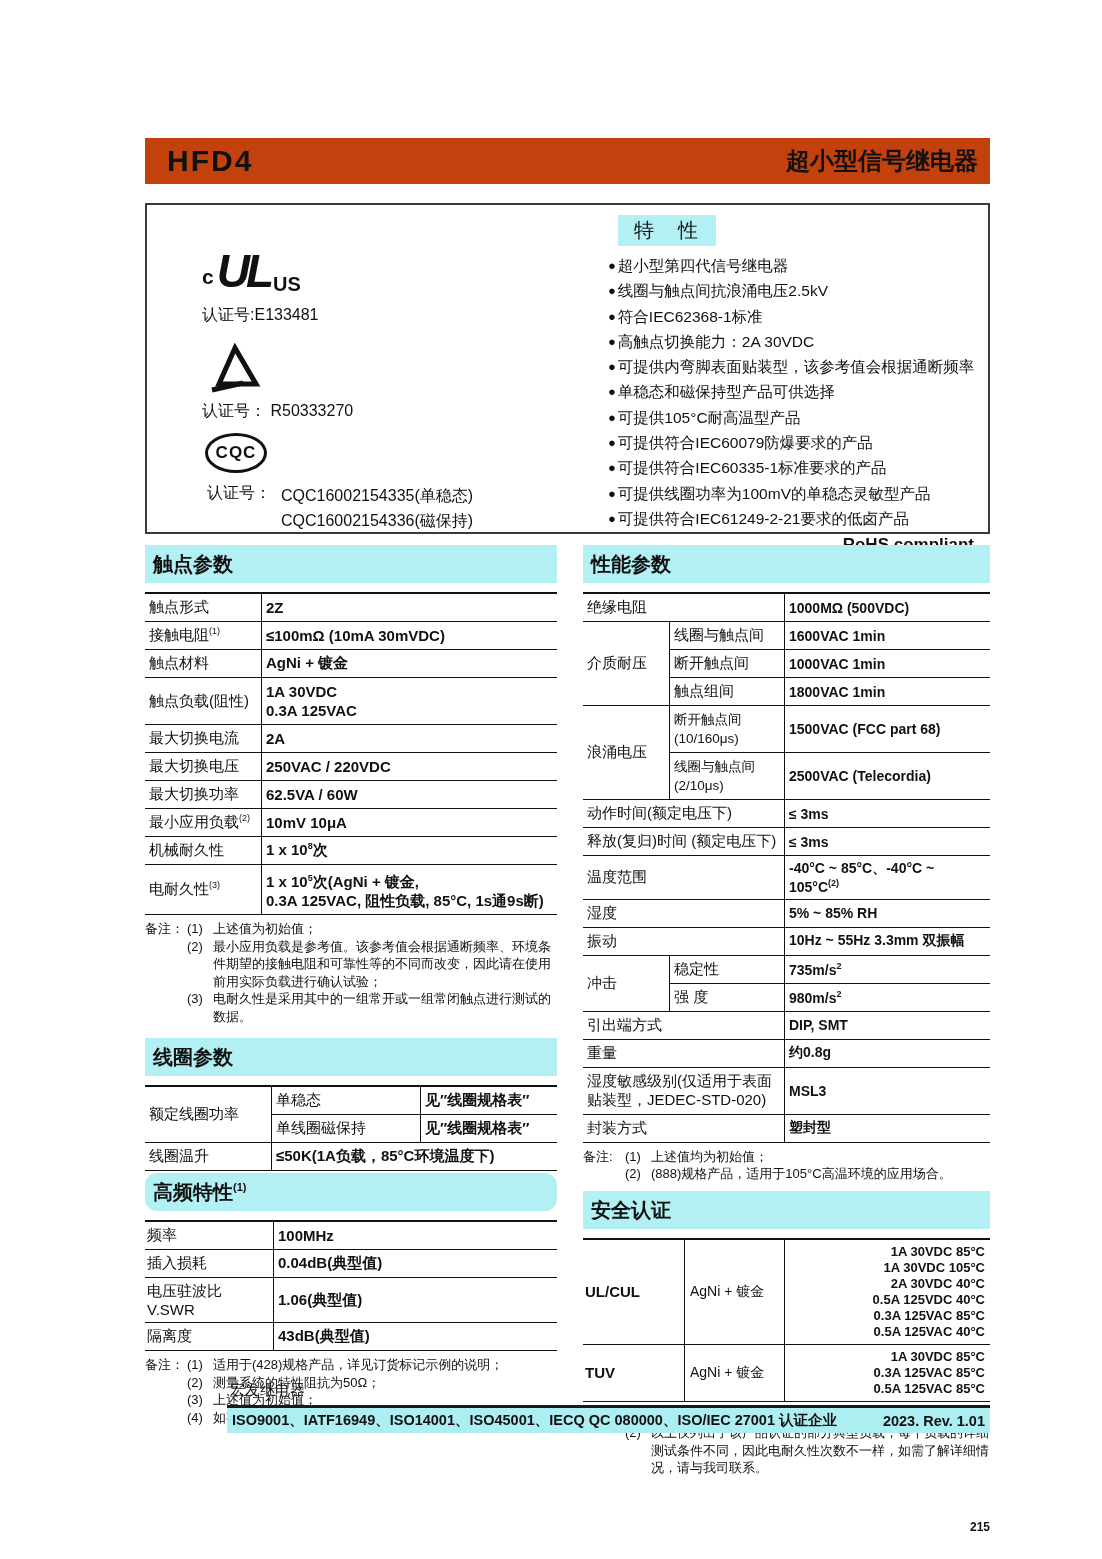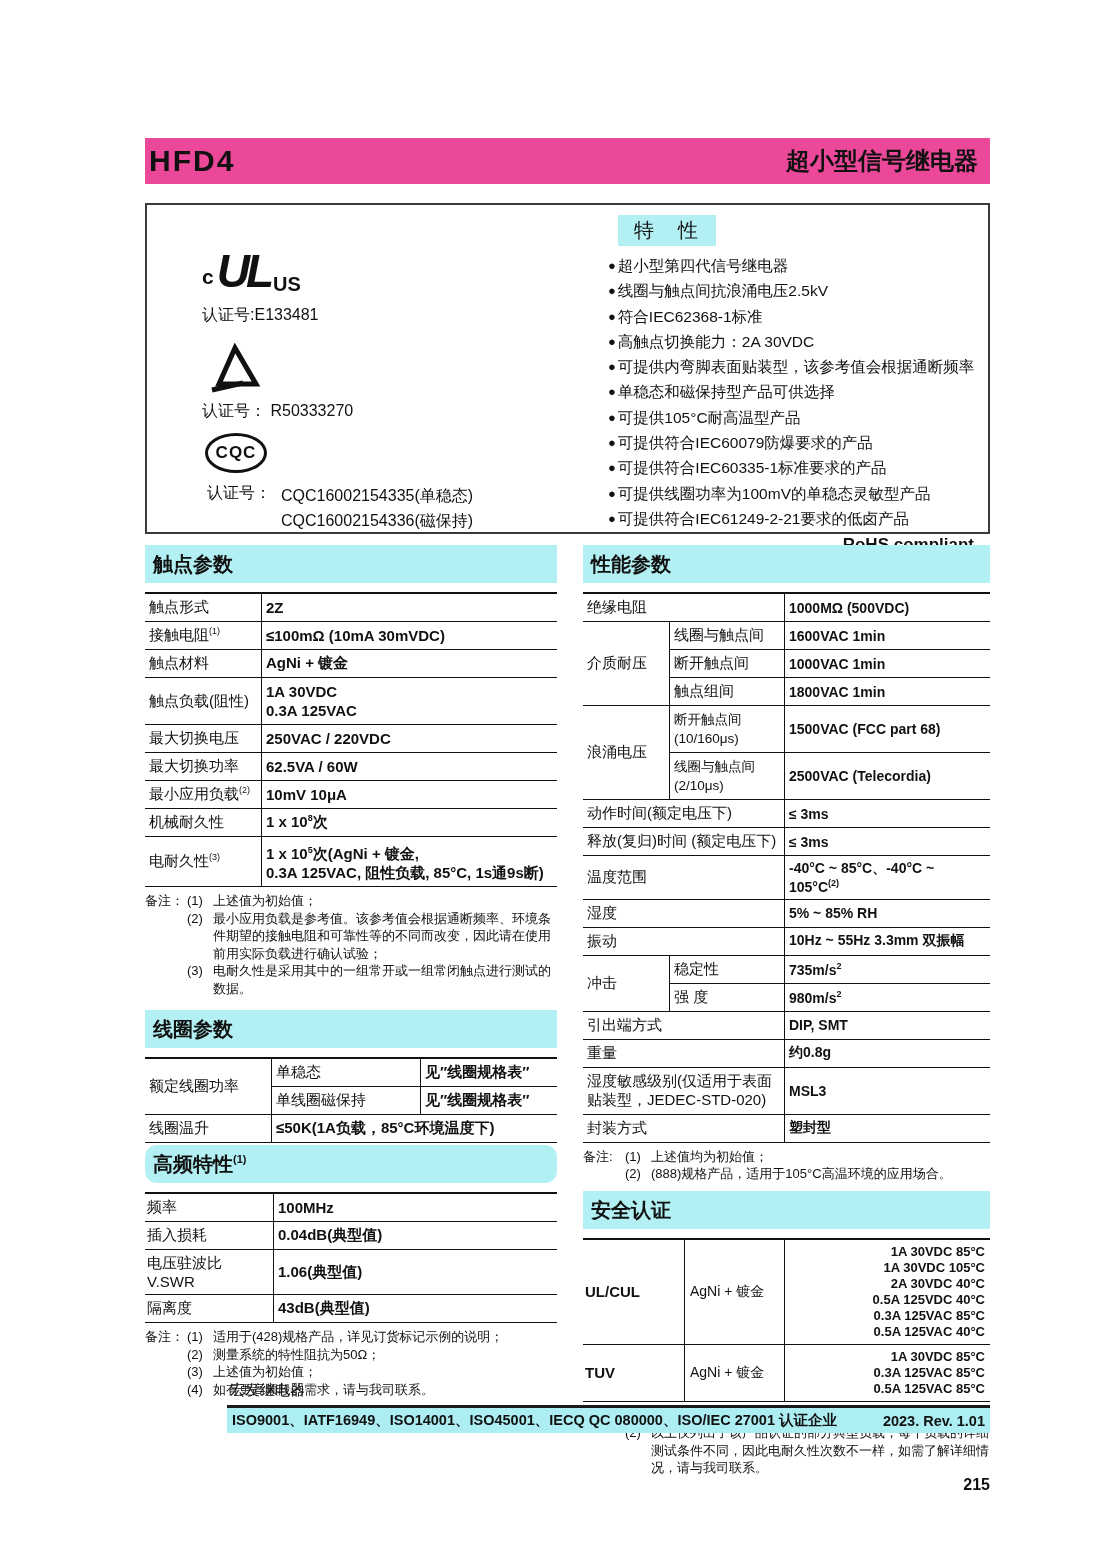--- a/index.html
+++ b/index.html
@@ -1,20 +1,20 @@
 <!DOCTYPE html>
 <html><head>
 <meta charset="utf-8">
 <style>
   html,body{margin:0;padding:0;background:#fff;}
   .page{position:relative;width:1102px;height:1559px;background:#fff;overflow:hidden;
         font-family:"Liberation Sans","DejaVu Sans",sans-serif;color:#111;}
   
-  .top-bar{position:absolute;left:145px;top:138px;width:845px;height:46px;background:#ec4899;
-           display:flex;align-items:center;justify-content:space-between;padding:0 12px 0 4px;box-sizing:border-box;}
+  .top-bar{position:absolute;left:145px;top:138px;width:845px;height:46px;background:#c2410c;
+           display:flex;align-items:center;justify-content:space-between;padding:0 12px 0 22px;box-sizing:border-box;}
   .model{font-size:30px;font-weight:bold;letter-spacing:2px;}
   .prod{font-size:24px;font-weight:bold;}
   
   .cert-box{position:absolute;left:145px;top:203px;width:845px;height:331px;border:2px solid #3a3a3a;
             box-sizing:border-box;display:flex;}
   .cert-left{position:relative;width:455px;flex:0 0 455px;}
   .ul-row{position:absolute;left:55px;top:44px;display:flex;align-items:flex-start;}
   .ul-c{font-size:21px;font-weight:bold;margin-top:16px;}
   .ul-mark{font-size:46px;font-weight:800;font-style:italic;letter-spacing:-4px;line-height:44px;margin:0 3px;}
   .ul-us{font-size:20px;font-weight:bold;margin-top:24px;}
@@ -68,21 +68,21 @@
   .nlab{flex:0 0 42px;}
   .nitems{flex:1;}
   .nitem{display:flex;}
   .nnum{flex:0 0 26px;}
   .ntext{flex:1;}
   
   .brand{position:absolute;left:230px;top:1381px;font-size:15px;}
   .footer-bar{position:absolute;left:227px;top:1405px;width:763px;border-top:3px solid #1a1a1a;background:#aceef2;
               display:flex;justify-content:space-between;align-items:center;padding:3px 5px;box-sizing:border-box;
               font-size:14.5px;font-weight:bold;}
-  .page-num{position:absolute;right:112px;top:1476px;font-size:16px;font-weight:bold;}
+  .page-num{position:absolute;right:112px;top:1520px;font-size:12px;font-weight:bold;}
 </style>
 </head>
 <body>
 
 <div class="page">
 
   <div class="top-bar">
     <span class="model">HFD4</span>
     <span class="prod">超小型信号继电器</span>
   </div>
@@ -184,20 +184,24 @@
       <tr>
             <td class="lbl dv">触点材料</td>
             <td class="val">AgNi + 镀金</td>
           </tr>
       <tr>
             <td class="lbl dv">触点负载(阻性)</td>
           <td class="val two-line">
               <div>1A 30VDC</div>
               <div>0.3A 125VAC</div>
             </td>
+          </tr>
+      <tr>
+            <td class="lbl dv">最大切换电流</td>
+            <td class="val">2A</td>
           </tr>
       <tr>
             <td class="lbl dv">最大切换电压</td>
             <td class="val">250VAC / 220VDC</td>
           </tr>
       <tr>
             <td class="lbl dv">最大切换功率</td>
             <td class="val">62.5VA / 60W</td>
           </tr>
       <tr>

